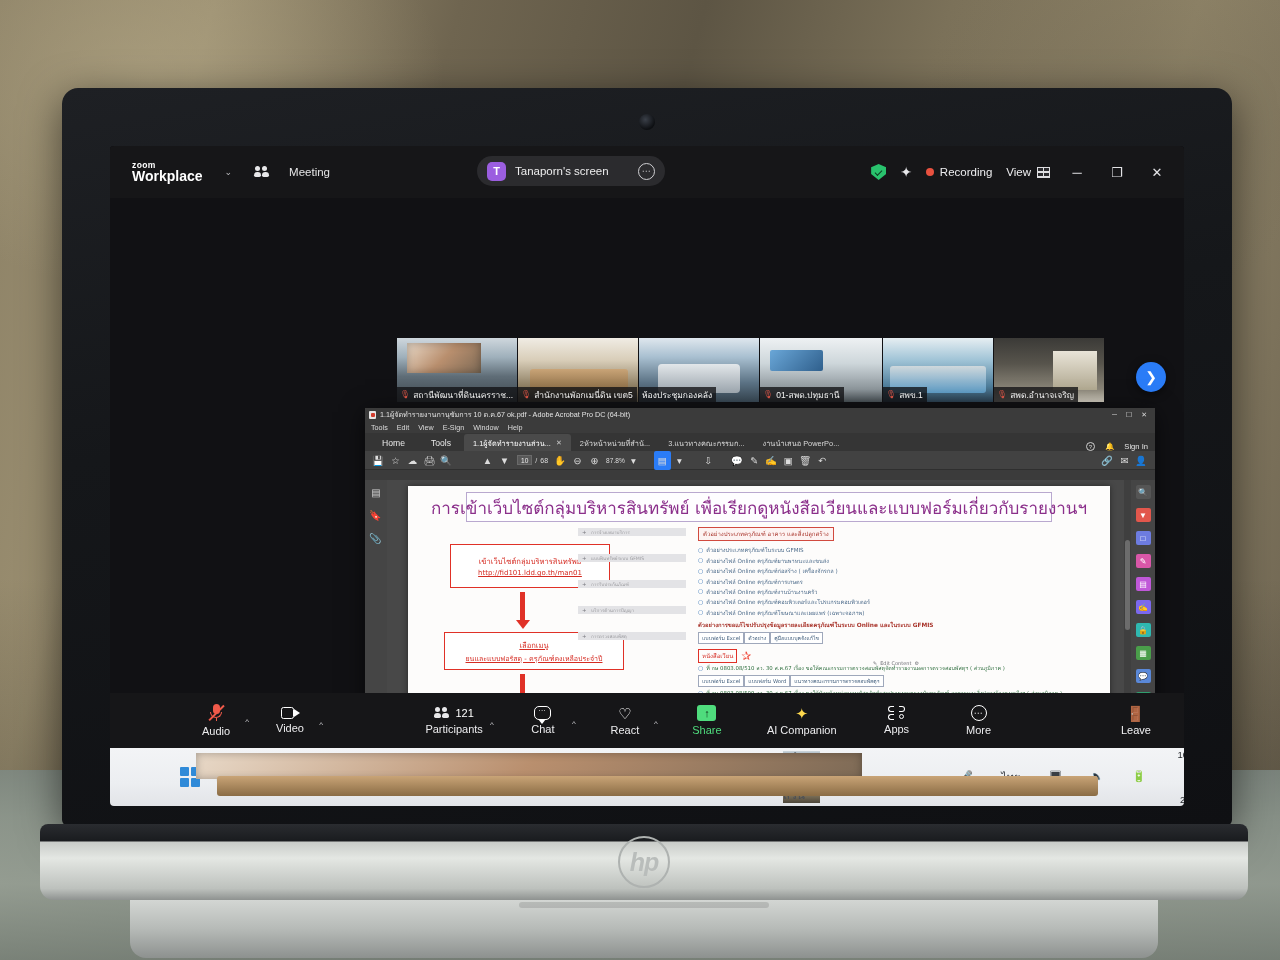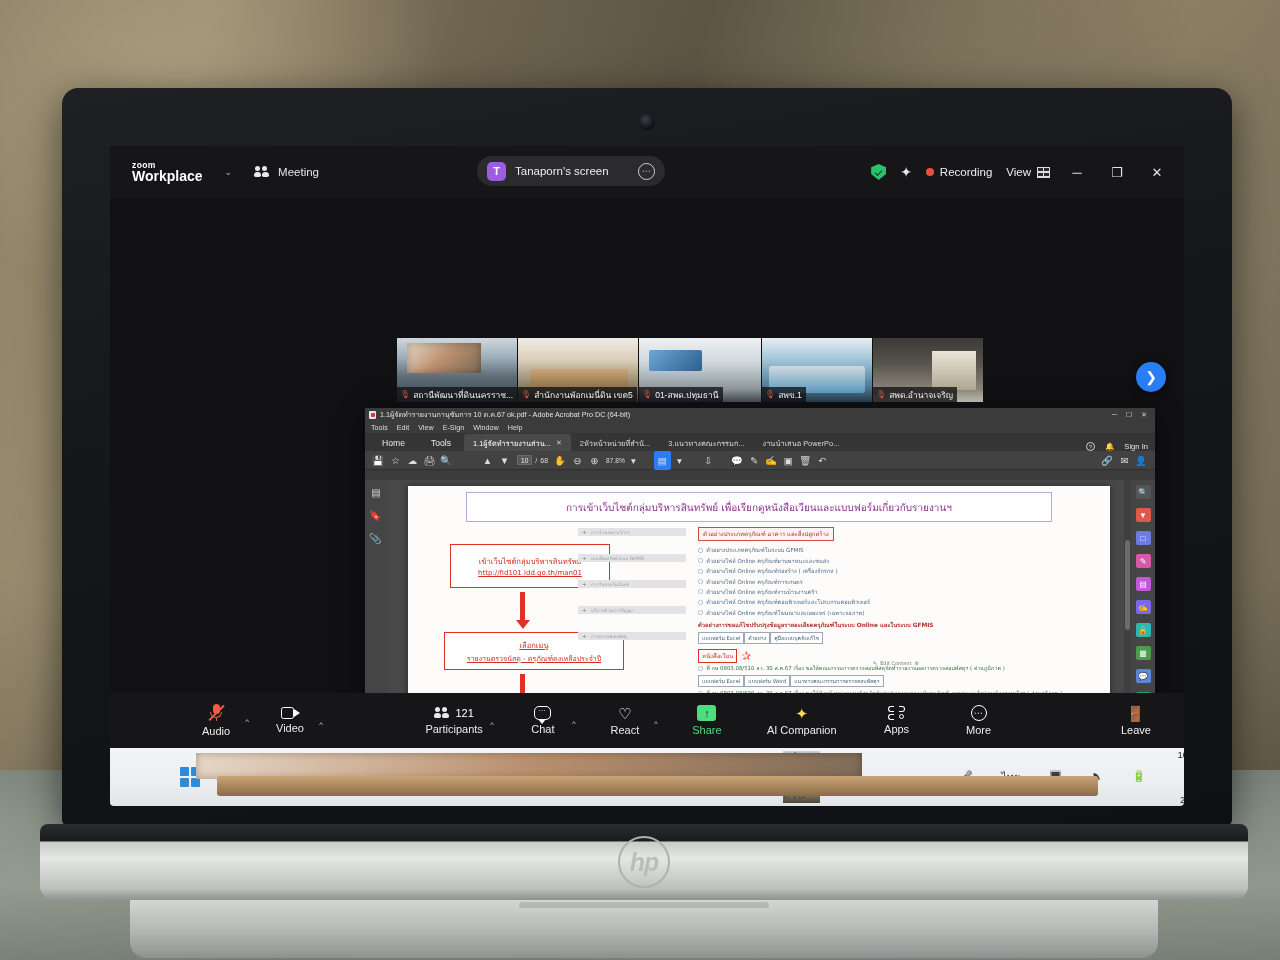--- a/index.html
+++ b/index.html
@@ -83,21 +83,21 @@
   
   #zoom-topbar {
     position: absolute; left: 0; top: 0; width: 100%; height: 52px;
     background: #161618;
     display: flex; align-items: center; color: #e9e9ea;
   }
   .zoom-logo { margin-left: 22px; line-height: 1.02; }
   .zoom-logo .z1 { font-size: 8.5px; letter-spacing: .4px; color: #fff; font-weight: 700; }
   .zoom-logo .z2 { font-size: 14px; font-weight: 700; color: #fff; }
   .chev { font-size: 9px; color: #bdbdc0; margin: 0 0 0 22px; }
-  .meeting-grp { display: flex; align-items: center; gap: 7px; margin-left: 22px; }
+  .meeting-grp { display: flex; align-items: center; gap: 18px; margin-left: 22px; }
   .meeting-grp .lbl { font-size: 11.5px; color: #e5e5e6; }
   .ppl-ico { width: 17px; height: 13px; position: relative; }
   .ppl-ico i {
     position: absolute; background: #e8e8ea; border-radius: 50%;
   }
   .ppl-ico i.h1 { width: 5px; height: 5px; left: 1px; top: 0; }
   .ppl-ico i.h2 { width: 5px; height: 5px; left: 8px; top: 0; }
   .ppl-ico i.b1 { width: 7px; height: 5px; left: 0; top: 6px; border-radius: 4px 4px 2px 2px; }
   .ppl-ico i.b2 { width: 7px; height: 5px; left: 8px; top: 6px; border-radius: 4px 4px 2px 2px; }
 
@@ -273,21 +273,21 @@
     width: 702px; height: 384px; background: #fdfcfb; position: relative;
     box-shadow: 0 0 6px rgba(0,0,0,.45);
     overflow: hidden;
   }
   #pdf-title-box {
     position: absolute; left: 58px; top: 6px; width: 586px; height: 30px;
     border: 1px solid #b9a8cf; background: #fefdff;
     display: flex; align-items: center; justify-content: center;
   }
   #pdf-title-box span {
-    color: #8b2f8b; font-size: 10px; font-family: "DejaVu Sans", sans-serif; white-space: nowrap;
+    color: #8b2f8b; font-size: 17px; font-family: "DejaVu Sans", sans-serif; white-space: nowrap;
   }
 
   
   .faint-row {
     position: absolute; left: 170px; width: 108px; height: 8px;
     background: #e3e3e6; color: #9a9a9e; font-size: 4.6px;
     display: flex; align-items: center; padding-left: 13px;
     font-family: "DejaVu Sans", sans-serif;
   }
   .faint-row::before {
@@ -514,20 +514,26 @@
                 <span>สถานีพัฒนาที่ดินนครราช...</span>
               </div>
             </div>
             <div class="thumb" style="width: 120px;">
               <div class="t-img t2"></div>
               <div class="name">
                 <span class="mini-mute">🎙</span>
                 <span>สำนักงานพัอกเมนี่ดิน เขต5</span>
               </div>
             </div>
+            <div class="thumb active" style="width: 120px;">
+              <div class="t-img t3"></div>
+              <div class="name">
+                <span>ห้องประชุมกองคลัง</span>
+              </div>
+            </div>
             <div class="thumb" style="width: 122px;">
               <div class="t-img t4"></div>
               <div class="name">
                 <span class="mini-mute">🎙</span>
                 <span>01-สพด.ปทุมธานี</span>
               </div>
             </div>
             <div class="thumb" style="width: 110px;">
               <div class="t-img t5"></div>
               <div class="name">
@@ -651,21 +657,21 @@
                   <span class="l2">http://fid101.ldd.go.th/man01</span>
                 </div>
 
                 <div class="arrow-down" style="left:110px; top:106px;">
                   <div class="shaft" style="height:28px"></div>
                     <div class="head"></div>
                 </div>
 
                 <div class="red-box" style="left:36px; top:146px; width:180px; height:38px;">
                   <span class="l1" style="text-decoration:underline">เลือกเมนู</span>
-                  <span class="l2">รายงานตรวจนัสดุ - ครุภัณฑ์คงเหลือประจำปี</span>
+                  <span class="l2">ยนและแบบฟอรัสดุ - ครุภัณฑ์คงเหลือประจำปี</span>
                 </div>
 
                 <div class="arrow-down" style="left:110px; top:188px;">
                   <div class="shaft" style="height:24px"></div>
                     <div class="head"></div>
                 </div>
 
                 <div class="red-box" style="left:52px; top:228px; width:150px; height:38px;">
                   <span class="l1" style="text-decoration:underline">เลือกเมนูย่อย</span>
                   <span class="l2">ระเบียบและหนังสือเวียน</span>

